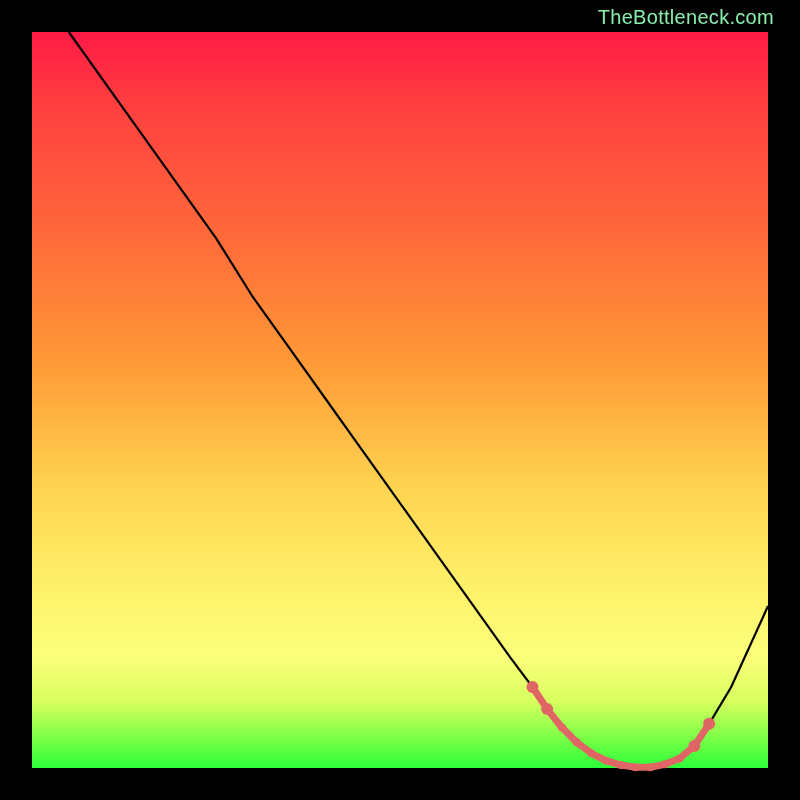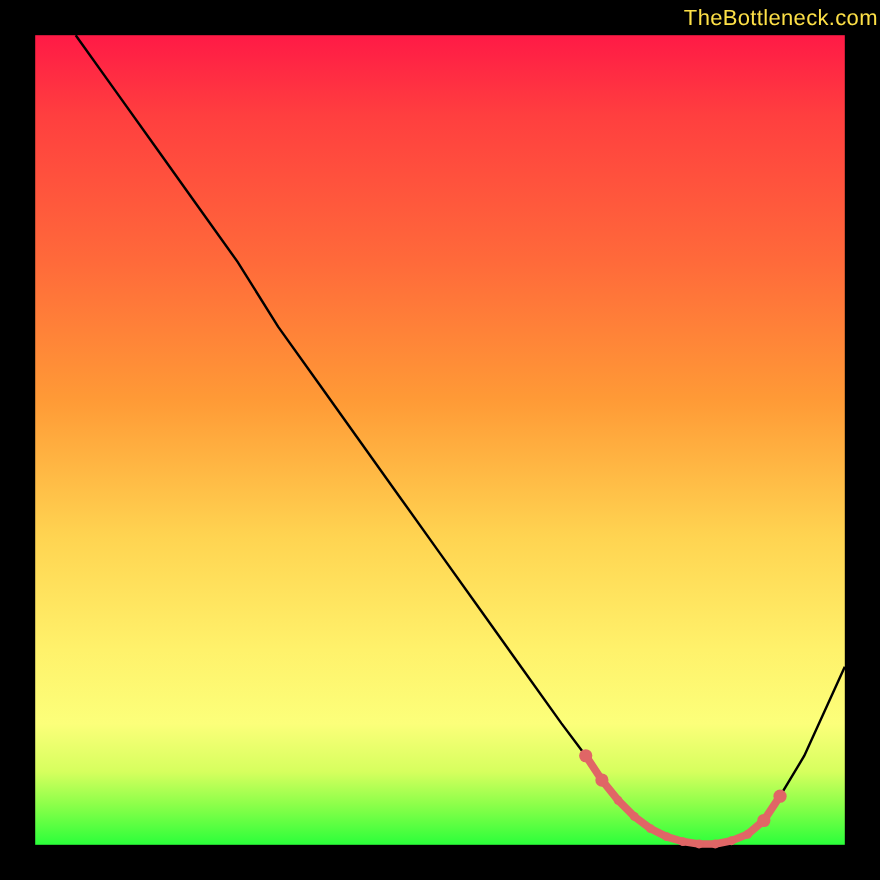--- a/index.html
+++ b/index.html
@@ -35,22 +35,22 @@
       #fff26b 76%,
       #fcff7a 85%,
       #d6ff5e 91%,
       #8dff4a 95%,
       #2bff3a 100%
     );
   }
   .watermark {
     position: absolute;
     top: 6px;
-    right: 2px;
-    color: #fde047;
+    right: 26px;
+    color: #86efac;
     font-size: 20px;
     font-weight: 500;
     letter-spacing: 0.3px;
     user-select: none;
   }
   svg.curve {
     position: absolute;
     left: 0;
     top: 0;
     width: 736px;

